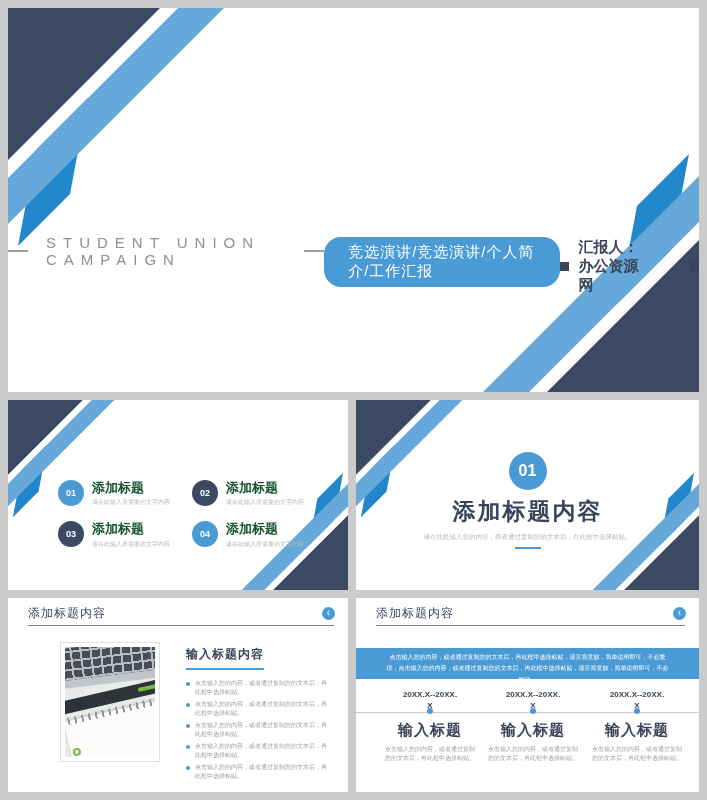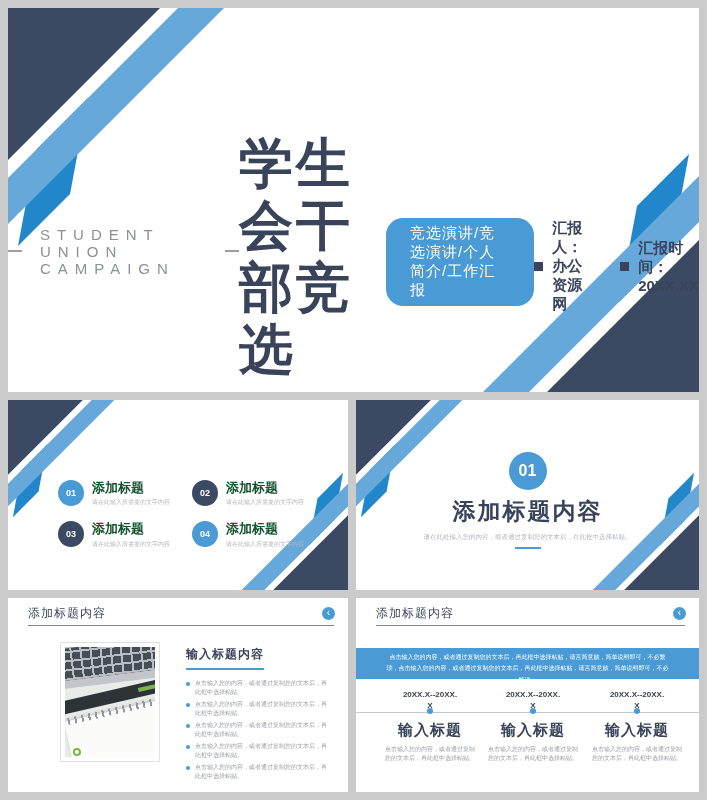--- a/index.html
+++ b/index.html
@@ -111,30 +111,28 @@
     <polygon class="poly-strong" points="80,90 28,142 10,238 62,186"></polygon>
     <polygon class="poly-navy" points="0,0 152,0 0,152"></polygon>
     <polygon class="poly-light" points="170,0 216,0 0,216 0,170"></polygon>
   </svg>
   <div class="cover-inner">
     <div class="kicker-row">
       <div class="dash"></div>
       <span class="kicker">STUDENT UNION CAMPAIGN</span>
       <div class="dash"></div>
     </div>
-    <h1 class="cover-title">学生会干部竞选</h1>
     <div class="pill">竞选演讲/竞选演讲/个人简介/工作汇报</div>
     <div class="cover-meta">
       <div class="meta-item">
         <span class="sq"></span>
         <span>汇报人：办公资源网</span>
       </div>
       <div class="meta-item">
         <span class="sq"></span>
-        <span>汇报时间：20XX.XX</span>
       </div>
     </div>
   </div>
 </div>
 
 <div class="slide" id="slide-toc">
   <svg class="deco tl deco-small" viewBox="0 0 260 260">
     <polygon class="poly-strong" points="80,90 28,142 10,238 62,186"></polygon>
     <polygon class="poly-navy" points="0,0 152,0 0,152"></polygon>
     <polygon class="poly-light" points="170,0 216,0 0,216 0,170"></polygon>

